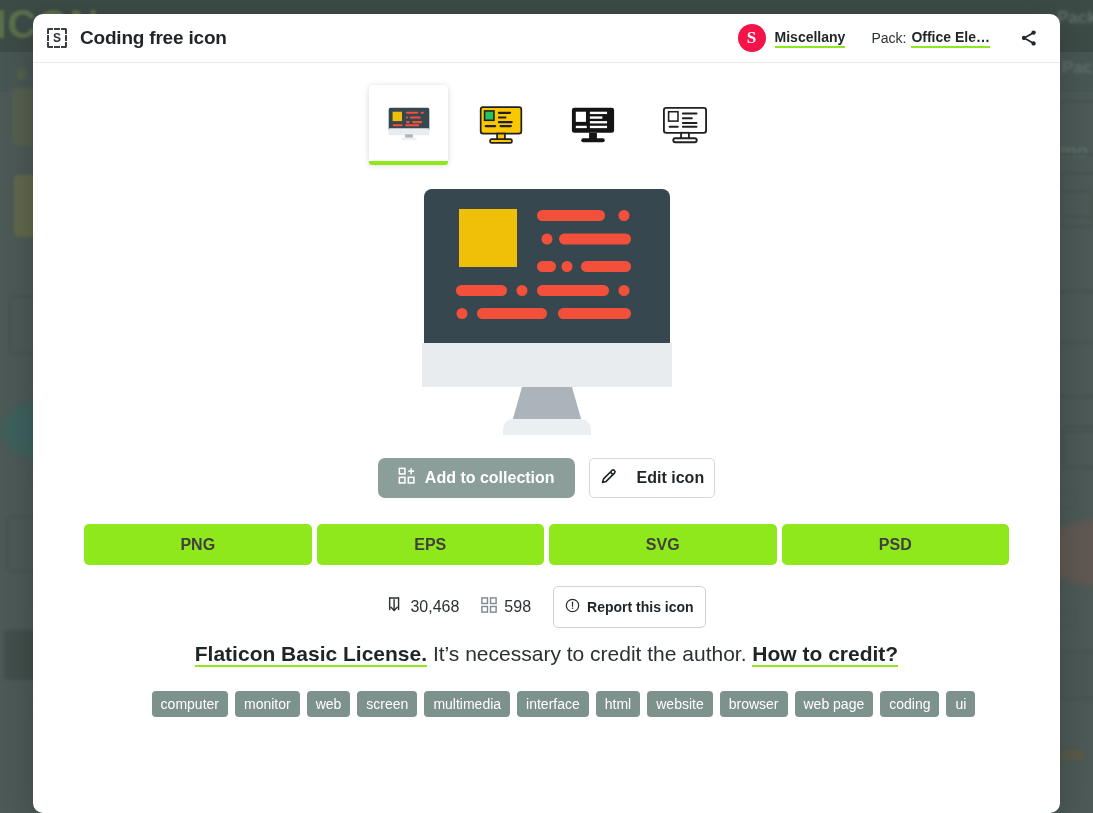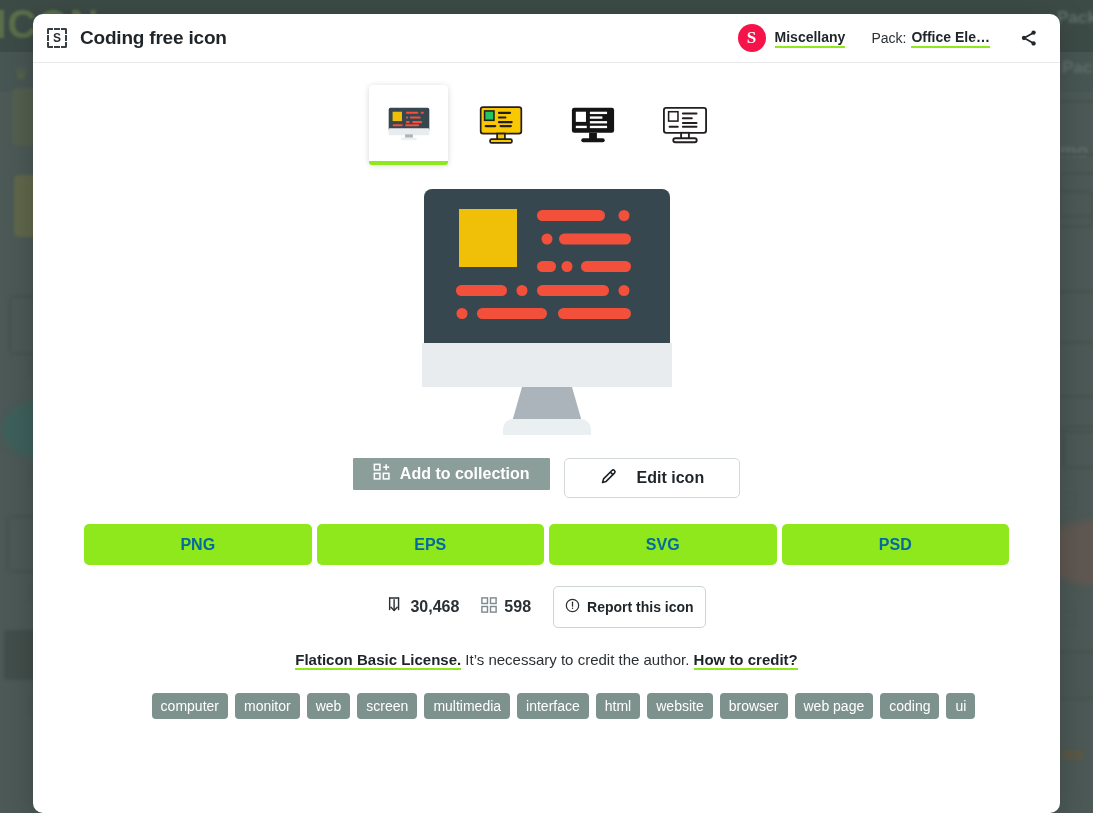--- a/index.html
+++ b/index.html
@@ -67,54 +67,54 @@
   .thumb.sel{box-shadow:0 1px 6px rgba(0,0,0,0.16);}
   .thumb.sel:after{
     content:"";position:absolute;left:0;right:0;bottom:-1px;height:4px;background:#8fe81c;
     border-bottom-left-radius:3px;border-bottom-right-radius:3px;
   }
 
   #preview{display:flex;justify-content:center;align-items:center;height:260px;margin-top:18px;}
 
   #action-row{display:flex;justify-content:center;gap:14px;margin-top:16px;}
   .btn-collection{
-    background:#8b9e9a;color:#fff;border:none;border-radius:1px;
-    height:32px;padding:0 20px;font-size:16px;font-weight:bold;
+    background:#8b9e9a;color:#fff;border:none;border-radius:7px;
+    height:40px;padding:0 20px;font-size:16px;font-weight:bold;
     display:flex;align-items:center;gap:9px;cursor:pointer;
     font-family:"Liberation Sans", sans-serif;
   }
   .btn-edit{
     background:#fff;color:#1f2428;border:1px solid #d3d8da;border-radius:5px;
-    height:40px;padding:0 35px;font-size:16px;font-weight:bold;
+    height:40px;padding:0 10px;font-size:16px;font-weight:bold;
     display:flex;align-items:center;gap:20px;cursor:pointer;
     font-family:"Liberation Sans", sans-serif;
   }
 
   #formats{display:flex;justify-content:center;gap:5px;margin-top:26px;padding:0 51px;}
   .fmt{
     flex:1;height:41px;background:#8fe81c;border:none;border-radius:5px;
-    font-size:16px;font-weight:bold;color:#0369a1;cursor:pointer;
+    font-size:16px;font-weight:bold;color:#404040;cursor:pointer;
     font-family:"Liberation Sans", sans-serif;
     display:flex;align-items:center;justify-content:center;
   }
   .fmt.outline{
     background:#fff;border:3px solid #8fe81c;height:44px;margin-top:-1.5px;
     font-size:15px;letter-spacing:0.3px;
   }
 
   #stats{display:flex;justify-content:center;align-items:center;gap:22px;margin-top:21px;}
-  .stat{display:flex;align-items:center;gap:7px;font-size:16px;color:#2b3034;font-weight:700;}
+  .stat{display:flex;align-items:center;gap:7px;font-size:16px;color:#2b3034;font-weight:400;}
   .report-btn{
     border:1px solid #cdd4d6;border-radius:5px;background:#fff;
     height:42px;padding:0 11px;display:flex;align-items:center;gap:7px;
     font-size:14px;font-weight:bold;color:#1f2428;cursor:pointer;
     font-family:"Liberation Sans", sans-serif;
   }
 
-  #license{text-align:center;margin-top:23px;font-size:15px;color:#2b3034;}
+  #license{text-align:center;margin-top:14px;font-size:21px;color:#2b3034;}
   #license .lic-link{font-weight:bold;color:#1f2428;border-bottom:2.5px solid #8fe81c;cursor:pointer;}
   #license .credit-link{font-weight:bold;color:#1f2428;border-bottom:2.5px solid #8fe81c;cursor:pointer;}
 
   #tags{display:flex;justify-content:center;flex-wrap:wrap;gap:7px;margin-top:25px;padding:0 40px;margin-left:34px;}
   .tag{
     background:#7d918d;color:#fff;border-radius:4px;
     padding:5px 9px;font-size:14px;cursor:pointer;white-space:nowrap;
   }
 </style>
 </head>

